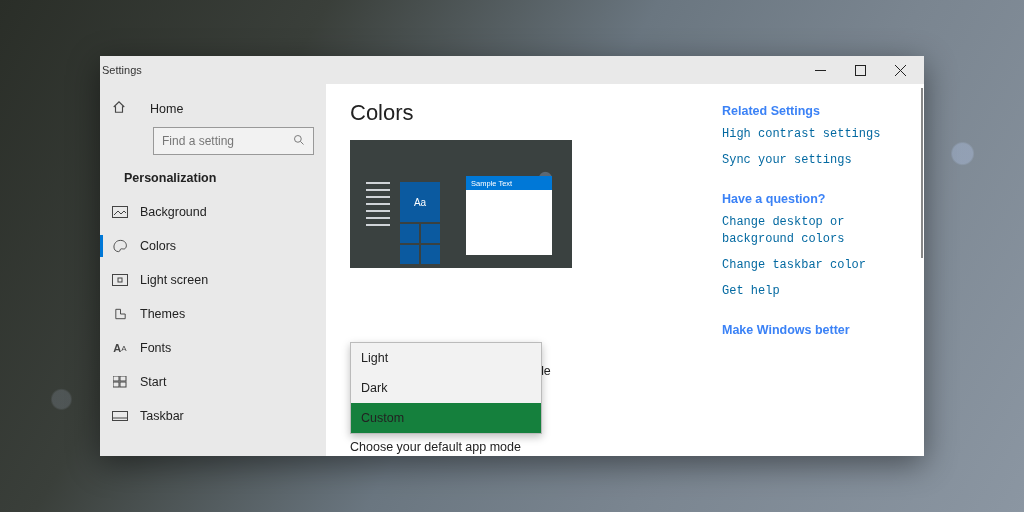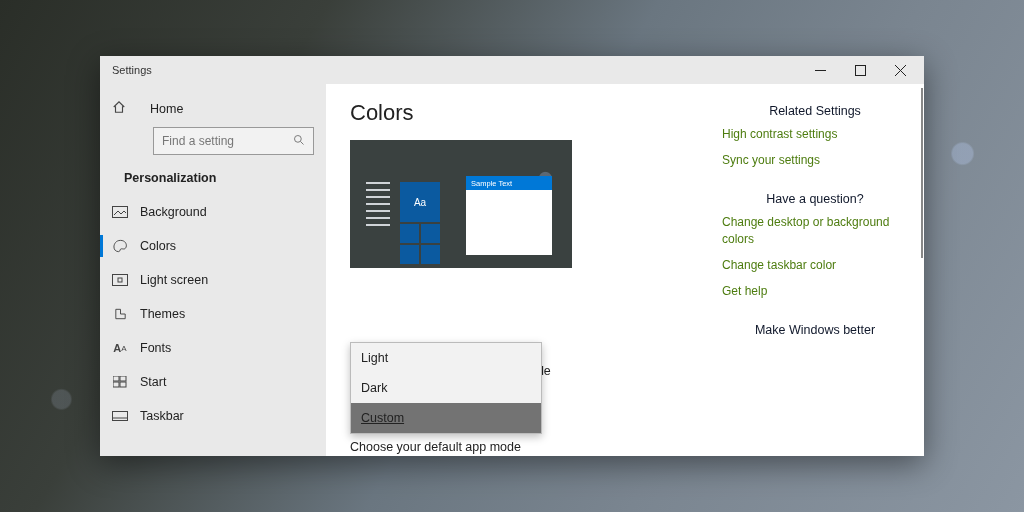--- a/index.html
+++ b/index.html
@@ -15,21 +15,21 @@
                 radial-gradient(circle at 94% 30%, rgba(190,210,250,0.30) 0 10px, transparent 12px),
                 radial-gradient(circle at 82% 74%, rgba(190,210,250,0.28) 0 10px, transparent 12px),
                 radial-gradient(circle at 6% 78%, rgba(210,225,255,0.15) 0 9px, transparent 11px);
   }
   .window {
     position: absolute; left: 100px; top: 56px; width: 824px; height: 400px;
     background: #fff; box-shadow: 0 8px 30px rgba(0,0,0,0.45);
     display: flex; flex-direction: column;
   }
   .titlebar {
-    height: 28px; display: flex; align-items: center; padding: 0 4px 0 12px;
+    height: 28px; display: flex; align-items: center; padding: 0 4px 0 2px;
     background: #e9e9e9; font-size: 11px; color: #333;
   }
   .titlebar .spacer { flex: 1; }
   .winbtn { width: 40px; height: 28px; display: flex; align-items: center; justify-content: center; color: #222; }
   .winbtn svg { width: 11px; height: 11px; }
   .body { flex: 1; display: flex; }
   .sidebar {
     width: 226px; background: #e9e9e9; padding: 10px 0 0 0;
     display: flex; flex-direction: column; font-size: 12.5px; color: #222;
   }
@@ -71,37 +71,37 @@
   .pv-tile-row { display: flex; margin-top: 2px; }
   .pv-tile-sm { width: 19px; height: 19px; background: #0b5aa0; margin-right: 2px; }
   .pv-window { position: absolute; left: 116px; top: 36px; width: 86px; height: 79px; background: #fff; }
   .pv-window-tb { height: 14px; background: #0078d7; color: #fff; font-size: 7.5px; display: flex; align-items: center; padding-left: 5px; }
   .dropdown {
     position: absolute; left: 24px; top: 258px; width: 192px;
     background: #f2f2f2; border: 1px solid #bbb; box-shadow: 0 3px 8px rgba(0,0,0,0.25);
     font-size: 12.5px;
   }
   .dd-item { padding: 8px 10px; color: #222; }
-  .dd-item.selected { background: #737373; text-decoration: underline; }
+  .dd-item.selected { background: #15803d; }
   .section-label { font-size: 12.5px; color: #222; margin-top: 96px; margin-bottom: 8px; }
   .section-label.second { margin-top: 2px; margin-bottom: 0; }
   .radio-row { display: flex; align-items: center; gap: 8px; padding: 5px 0; font-size: 12.5px; }
   .radio { width: 16px; height: 16px; border-radius: 50%; border: 1.6px solid #333; display: flex; align-items: center; justify-content: center; }
   .radio.checked { border-color: #0078d7; }
   .radio.checked::after { content: ""; width: 8px; height: 8px; border-radius: 50%; background: #0078d7; }
   .right-pane {
     width: 210px; padding: 20px 16px 0 8px; font-size: 12px;
     border-left: none;
     position: relative;
   }
   .scrollbar-indicator {
     position: absolute; right: 1px; top: 4px; width: 2px; height: 170px; background: #888;
   }
-  .right-pane h4 { font-weight: 400; font-size: 12.5px; color: #0f172a; margin-bottom: 8px; text-align: center; }
-  .right-pane a { display: block; color: #4d7c0f; text-decoration: none; margin-bottom: 10px; font-size: 12px; line-height: 1.35; cursor: default; }
+  .right-pane h4 { font-weight: 700; font-size: 12.5px; color: #3b82f6; margin-bottom: 8px; }
+  .right-pane a { display: block; color: #0369a1; text-decoration: none; margin-bottom: 10px; font-size: 12px; line-height: 1.35; cursor: default; font-family: Liberation Mono, monospace; }
   .right-section { margin-bottom: 24px; }
 </style>
 </head>
 <body>
 
 <div class="desktop">
   <div class="window">
 
     <div class="titlebar">
       <span>Settings</span>

